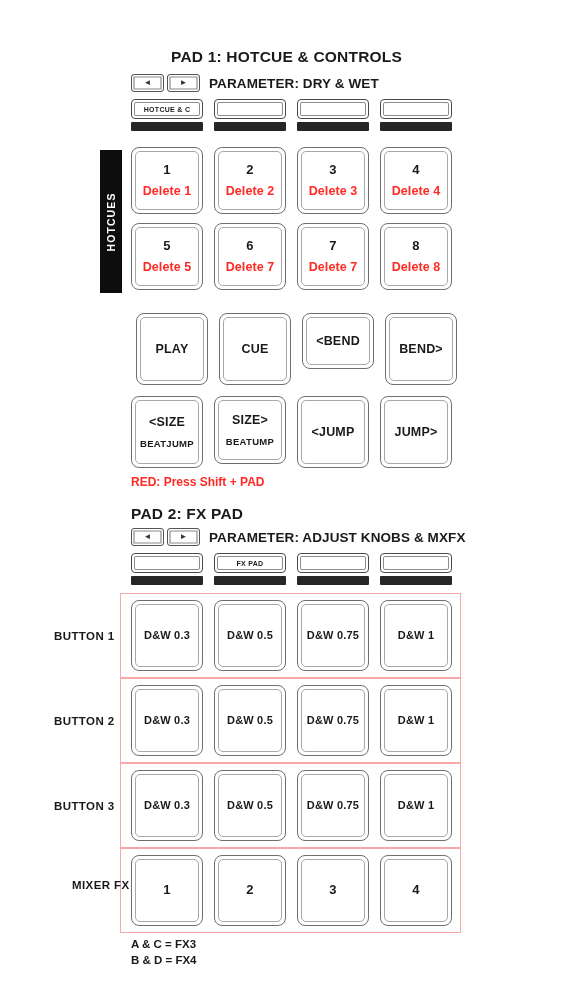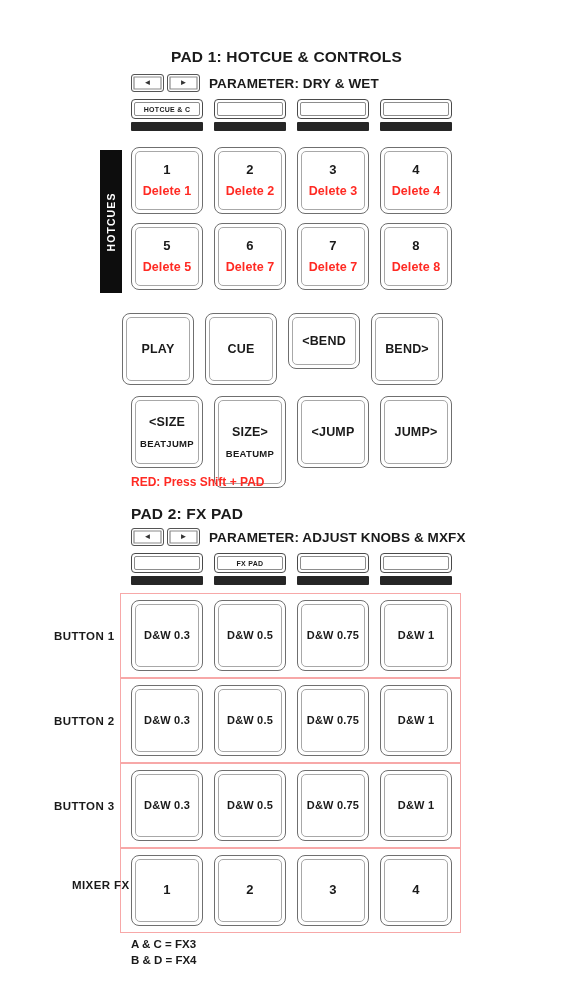--- a/index.html
+++ b/index.html
@@ -317,21 +317,21 @@
       </div>
     </div>
     <div class="pad" style="height:67px;">
       <div class="pad-inner">
         <div class="pad-main num">8</div>
         <div class="pad-sub-red">Delete 8</div>
       </div>
     </div>
   </div>
 
-  <div class="pad-grid" style="left:122px; top:313px;">
+  <div class="pad-grid" style="left:136px; top:313px;">
     <div class="pad" style="height:72px;">
       <div class="pad-inner">
         <div class="pad-main">PLAY</div>
       </div>
     </div>
     <div class="pad" style="height:72px;">
       <div class="pad-inner">
         <div class="pad-main">CUE</div>
       </div>
     </div>
@@ -347,21 +347,21 @@
     </div>
   </div>
 
   <div class="pad-grid" style="left:131px; top:396px;">
     <div class="pad" style="height:72px;">
       <div class="pad-inner">
         <div class="pad-main">&lt;SIZE</div>
         <div class="pad-sub-dark">BEATJUMP</div>
       </div>
     </div>
-    <div class="pad" style="height:92px;">
+    <div class="pad" style="height:68px;">
       <div class="pad-inner">
         <div class="pad-main">SIZE&gt;</div>
         <div class="pad-sub-dark">BEATUMP</div>
       </div>
     </div>
     <div class="pad" style="height:72px;">
       <div class="pad-inner">
         <div class="pad-main">&lt;JUMP</div>
       </div>
     </div>

